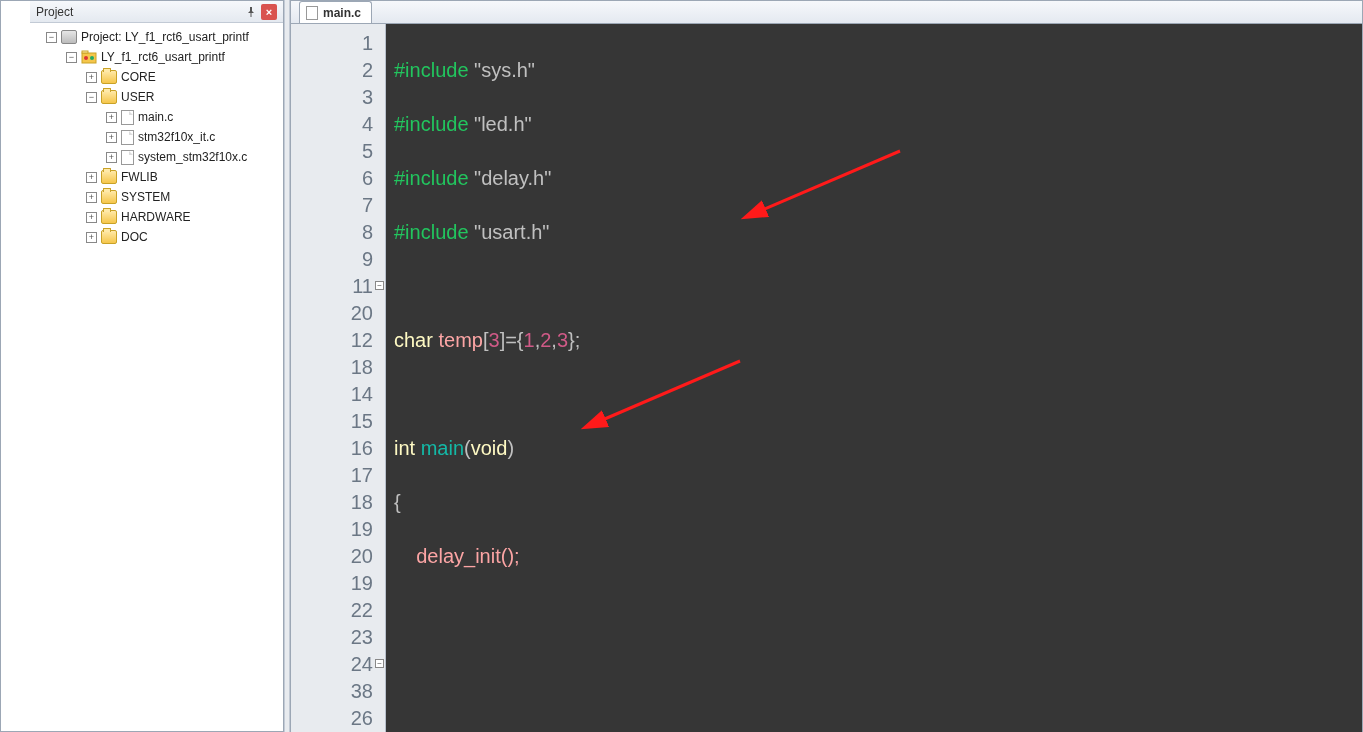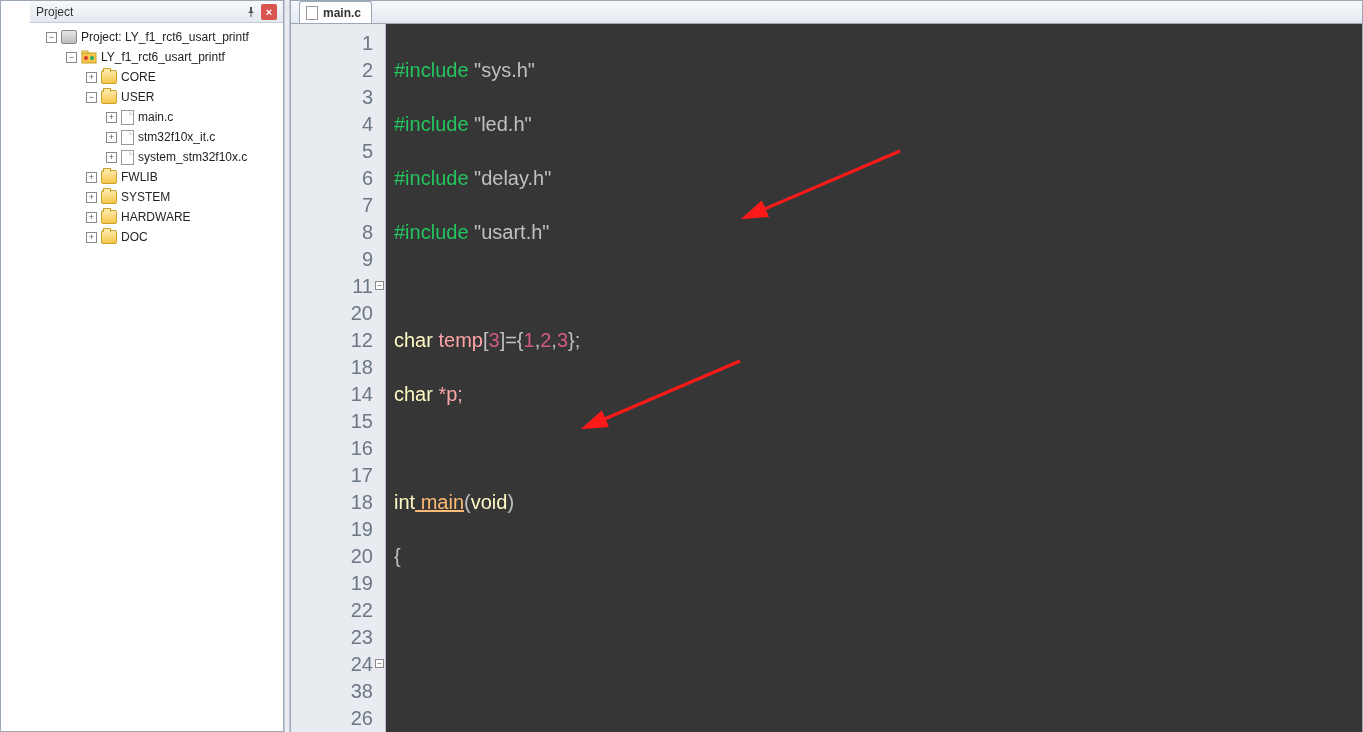--- a/index.html
+++ b/index.html
@@ -40,21 +40,21 @@
 .gutter .gl { height:27px; position:relative; }
 .gutter .fold { position:absolute; right:-11px; top:8px; width:9px; height:9px; border:1px solid #888; background:#fff; font-size:8px; line-height:7px; text-align:center; color:#555; }
 .code { flex:1; font-family:Consolas,"Courier New",monospace; font-size:20px; line-height:27px; padding:6px 8px; color:#ddd; white-space:pre; position:relative; }
 .code .ln { height:27px; }
 .c-preproc { color:#22c55e; }
 .c-string { color:#c0c0c0; }
 .c-type { color:#fef9c3; }
 .c-id { color:#fca5a5; }
 .c-num { color:#d05a87; }
 .c-punct { color:#c0c0c0; }
-.c-func { color:#fdba74;text-decoration:underline; }
+.c-func { color:#14b8a6; }
 .c-comment { color:#d05a87; }
 
 
 .arrow { position:absolute; pointer-events:none; }
 .arrow svg { overflow:visible; }
 </style>
 </head>
 <body>
 
 <div class="project-panel">
@@ -170,24 +170,24 @@
       <div class="gl"><span>38</span></div>
       <div class="gl"><span>26</span></div>
     </div>
     <div class="code">
 <div class="ln"><span class="c-preproc">#include </span><span class="c-string">"sys.h"</span></div>
 <div class="ln"><span class="c-preproc">#include </span><span class="c-string">"led.h"</span></div>
 <div class="ln"><span class="c-preproc">#include </span><span class="c-string">"delay.h"</span></div>
 <div class="ln"><span class="c-preproc">#include </span><span class="c-string">"usart.h"</span></div>
 <div class="ln"></div>
 <div class="ln"><span class="c-type">char</span><span class="c-id"> temp</span><span class="c-punct">[</span><span class="c-num">3</span><span class="c-punct">]={</span><span class="c-num">1</span><span class="c-punct">,</span><span class="c-num">2</span><span class="c-punct">,</span><span class="c-num">3</span><span class="c-punct">};</span></div>
-<div class="ln"><span class="c-type">char</span><span class="c-id"> *p;</span></div>
 <div class="ln"></div>
 <div class="ln"><span class="c-type">int</span><span class="c-func"> main</span><span class="c-punct">(</span><span class="c-type">void</span><span class="c-punct">)</span></div>
 <div class="ln"><span class="c-punct">{</span></div>
+<div class="ln"><span class="c-id">    delay_init();</span></div>
 <div class="ln"></div>
 
 
 
 
 
 
 
 
 

